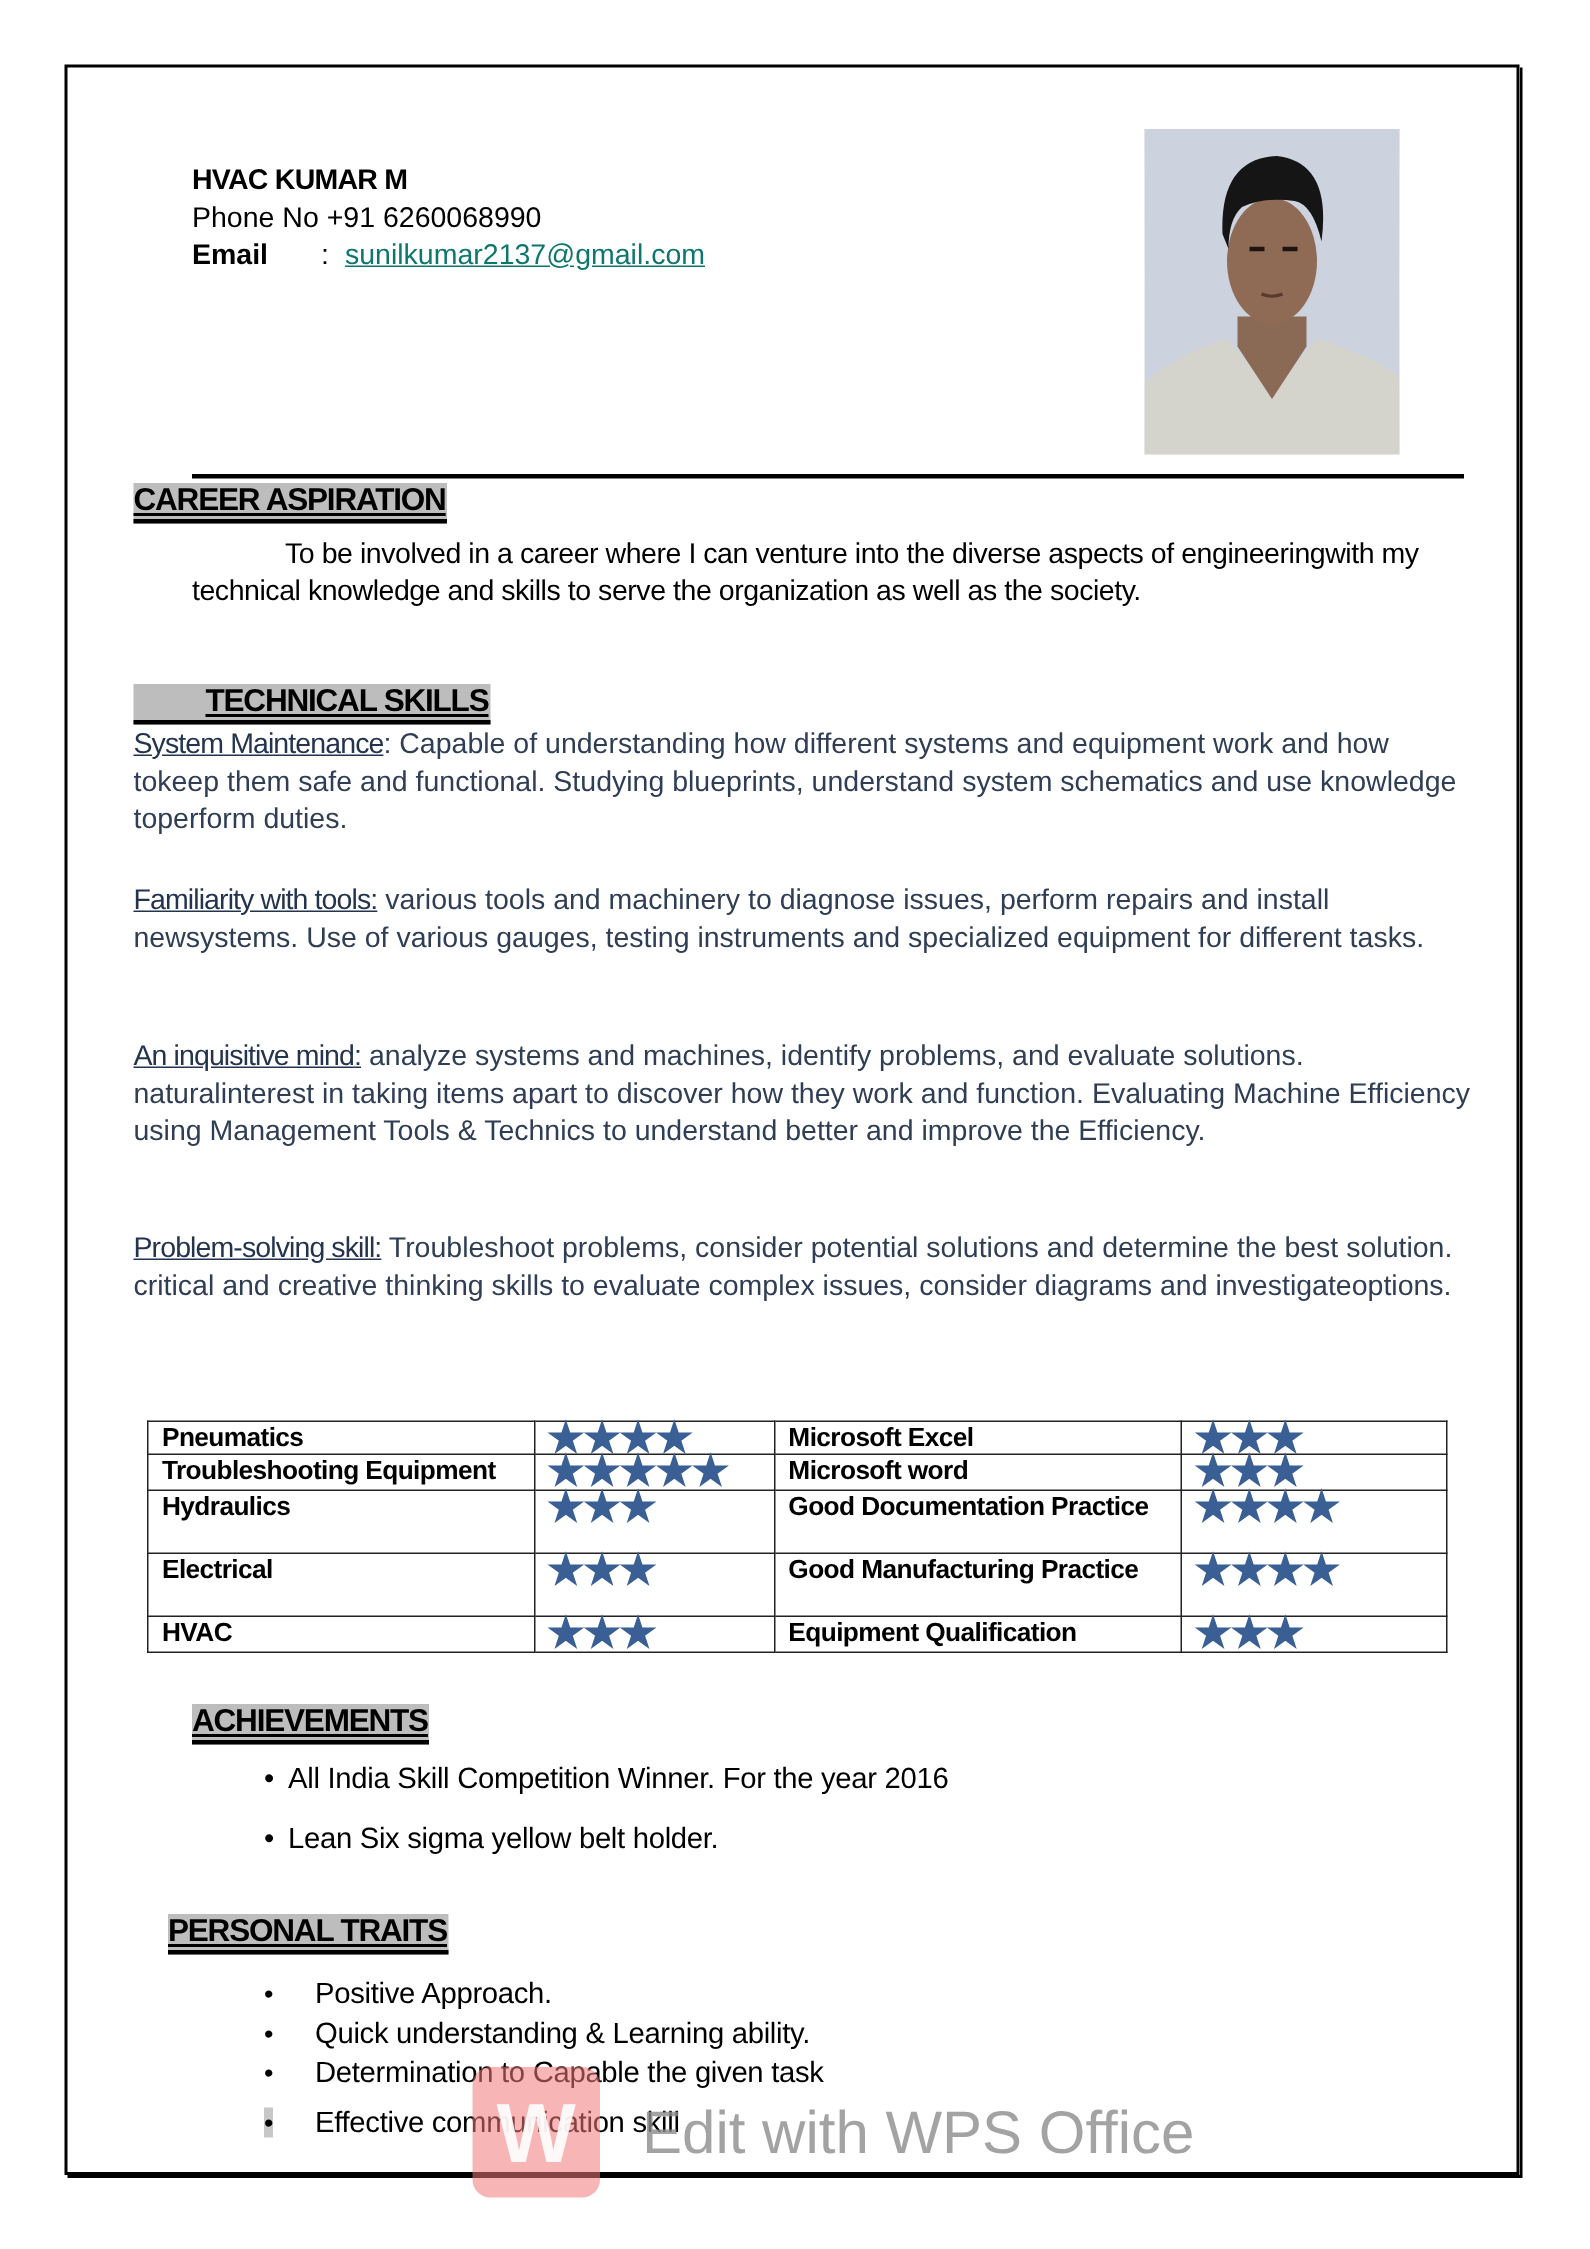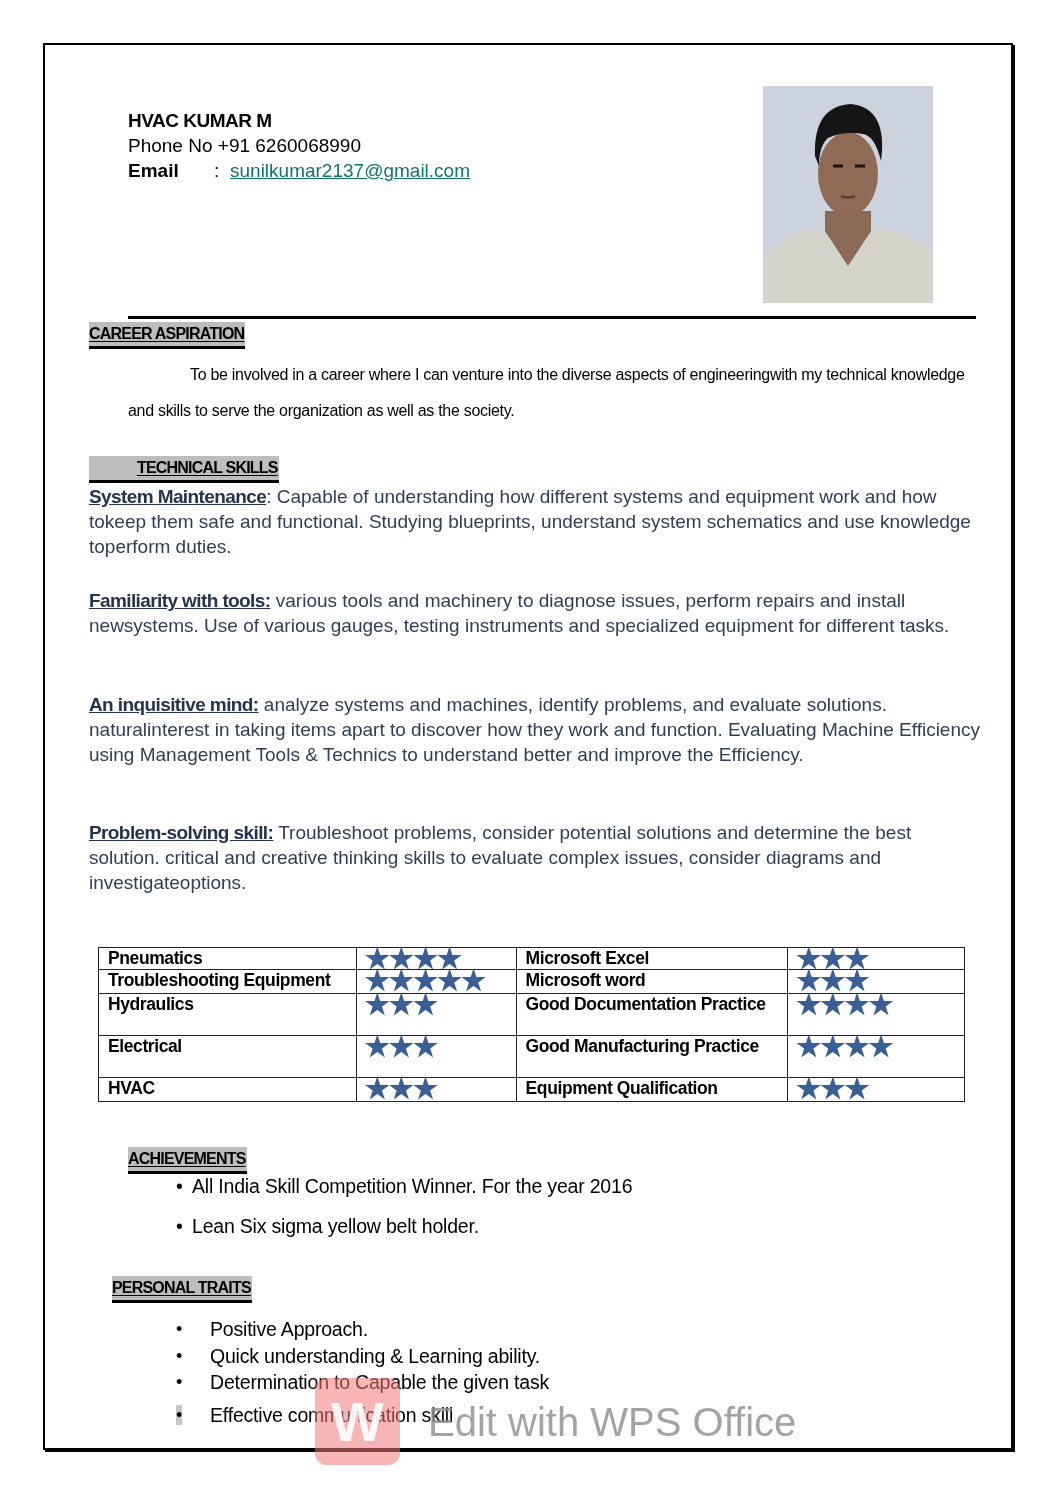--- a/index.html
+++ b/index.html
@@ -22,32 +22,32 @@
   .photo {
     position: absolute; left: 763px; top: 86px; width: 170px; height: 217px;
     background: linear-gradient(180deg, #c9cfdc 0%, #dde1ea 45%, #d6d9de 100%);
     overflow: hidden;
   }
   .photo svg { width: 100%; height: 100%; display: block; }
 
   .header-rule { position: absolute; left: 128px; top: 316px; width: 848px; height: 3px; background: #000; }
 
   .sec-heading {
-    position: absolute; font-weight: bold; font-size: 16px; letter-spacing: -0.8px;
+    position: absolute; font-weight: bold; font-size: 21px; letter-spacing: -0.8px;
     background: #bdbdbd; text-decoration: underline; text-underline-offset: 2px;
     line-height: 24px; padding-right: 1px;
     border-bottom: 3px solid #000;
   }
 
-  .para { position: absolute; font-size: 16px; line-height: 36px; }
+  .para { position: absolute; font-size: 19px; line-height: 25px; }
   .aspiration { left: 128px; top: 357px; width: 840px; letter-spacing: -0.3px; }
   .aspiration .indent { display: inline-block; width: 62px; }
 
   .skill-block { position: absolute; left: 89px; width: 895px; font-size: 19px; line-height: 25px; color: #2f3e55; }
-  .skill-title { font-weight: bold; color: #24344f; text-decoration: underline; letter-spacing: -0.6px; }
+  .skill-title { font-weight: normal; color: #24344f; text-decoration: underline; letter-spacing: -0.6px; }
 
   table.skills {
     position: absolute; left: 98px; top: 947px; width: 867px;
     border-collapse: collapse; font-family: "Liberation Sans", sans-serif;
     font-weight: bold; font-size: 17.5px; letter-spacing: -0.4px;
   }
   table.skills td { border: 1.5px solid #222; vertical-align: top; padding: 0 0 0 9px; line-height: 21px; }
   table.skills td.stars { padding-left: 8px; }
   .star-row { color: #3a5f95; font-size: 28px; line-height: 21px; letter-spacing: -1px; white-space: nowrap; }
 
@@ -170,21 +170,21 @@
           <div class="star-row" style="color: rgb(58, 95, 149);"><span>★</span><span>★</span><span>★</span></div>
         </td>
         <td>Equipment Qualification</td>
         <td class="stars">
           <div class="star-row" style="color: rgb(58, 95, 149);"><span>★</span><span>★</span><span>★</span></div>
         </td>
       </tr>
     </tbody>
 </table>
 
-<div class="sec-heading" style="left:128px; top:1136px;margin-top:11px;">ACHIEVEMENTS</div>
+<div class="sec-heading" style="left:128px; top:1136px;">ACHIEVEMENTS</div>
 <ul class="ach-list">
   <li><span class="dot">•</span><span>All India Skill Competition Winner. For the year 2016</span></li>
   <li><span class="dot">•</span><span>Lean Six sigma yellow belt holder.</span></li>
 </ul>
 
 <div class="sec-heading" style="left:112px; top:1276px;">PERSONAL TRAITS</div>
 <ul class="traits">
   <li>
       <span class="bullet"><span>•</span></span>
       <span>Positive Approach.</span>

